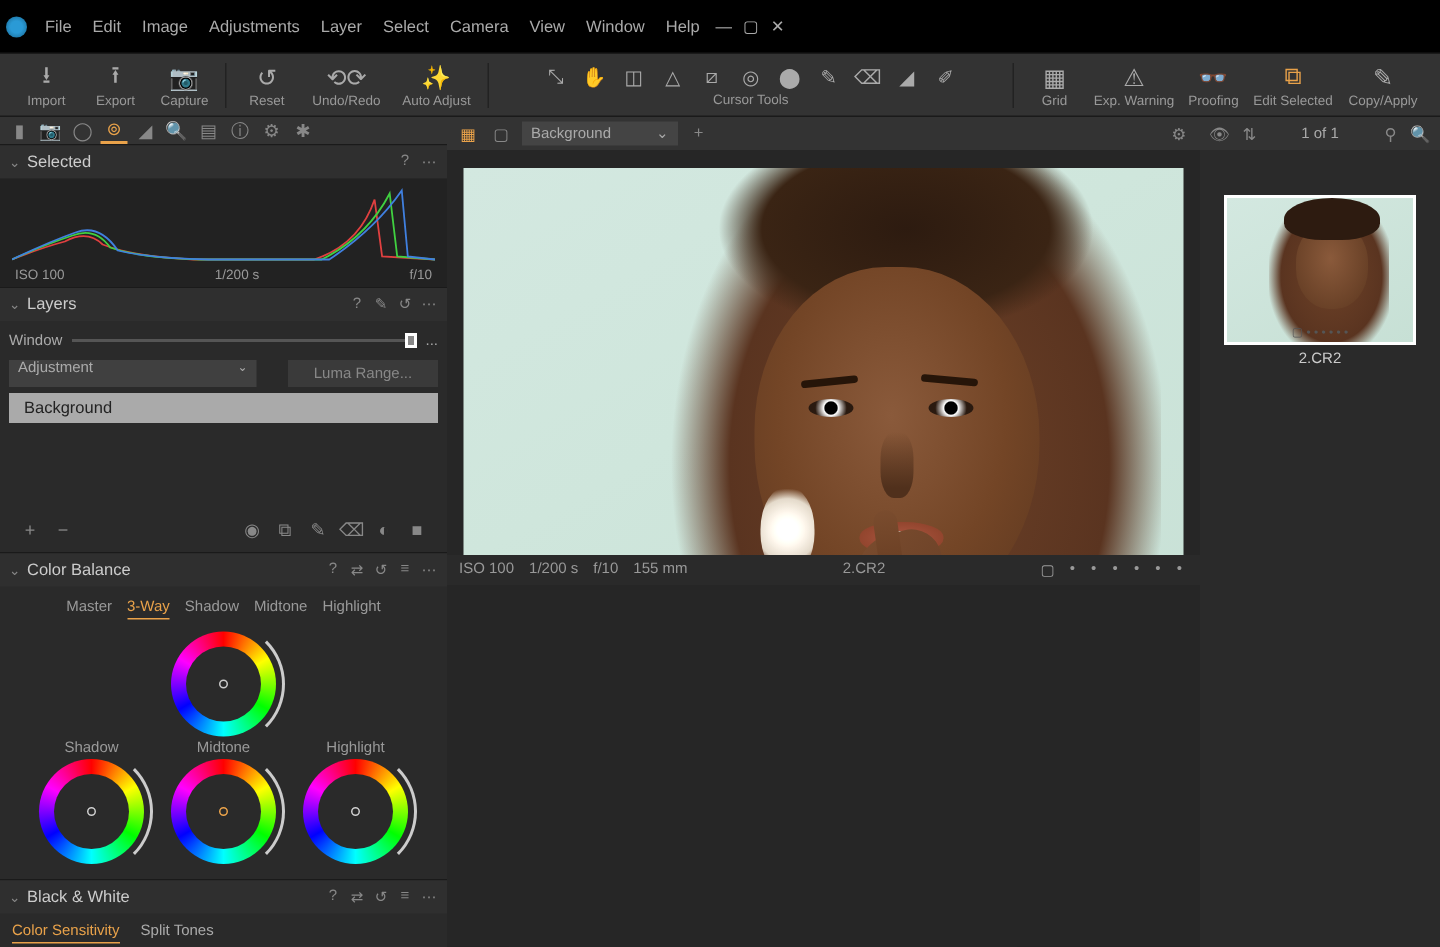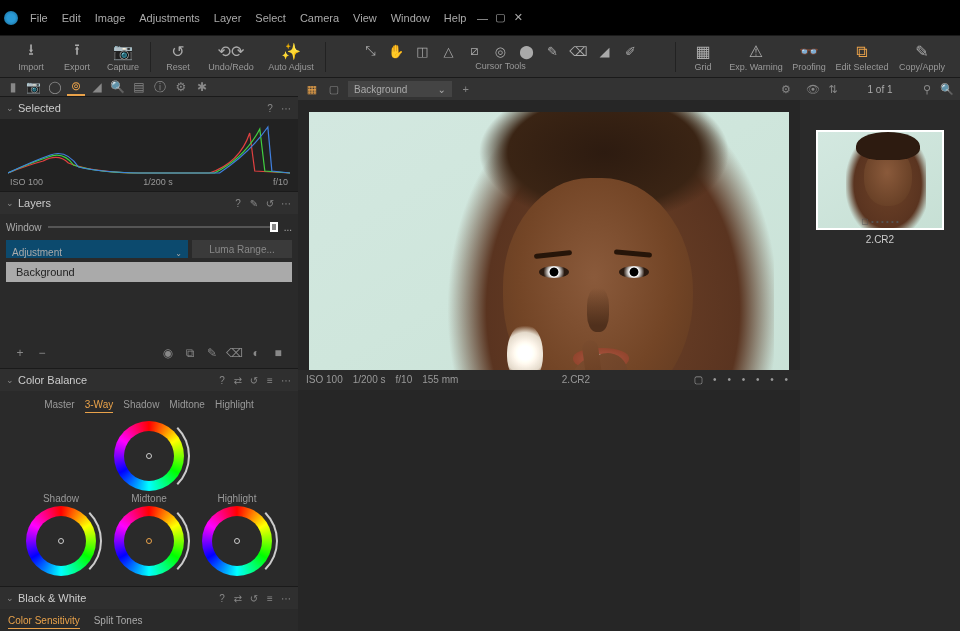--- a/index.html
+++ b/index.html
@@ -31,23 +31,23 @@
 .phead .picons { display: flex; gap: 4px; }
 .phead .pic { width: 12px; text-align: center; font-size: 10px; cursor: pointer; color: #888; }
 .histbody { height: 72px; padding: 4px 8px; background: #222; position: relative; }
 .histbody svg { width: 100%; height: 52px; }
 .histinfo { display: flex; justify-content: space-between; font-size: 9px; color: #999; padding: 0 2px; }
 .layerbody { padding: 4px 6px; background: #2a2a2a; }
 .oprow { display: flex; align-items: center; gap: 6px; font-size: 10px; height: 18px; margin-bottom: 4px; }
 .oprow .slider { flex: 1; height: 2px; background: #555; position: relative; }
 .oprow .slider .thumb { position: absolute; right: 0; top: -4px; width: 8px; height: 10px; background: #888; }
 .layerctl { display: flex; gap: 4px; margin-bottom: 4px; }
-.layerctl .sel { flex: 1; height: 18px; background: #0c4a6e; display: flex; align-items: flex-end; padding: 0 6px; font-size: 10px; }
+.layerctl .sel { flex: 1; height: 18px; background: #404040; display: flex; align-items: flex-start; padding: 0 6px; font-size: 10px; }
 .layerctl .sel .dd{margin-left:auto;font-size:8px;}
-.layerctl .luma { width: 100px; height: 18px; background: #3a3a3a; display: flex; align-items: center; justify-content: center; font-size: 10px; color:#888;}
+.layerctl .luma { width: 100px; height: 18px; background: #3a3a3a; display: flex; align-items: center; justify-content: center; font-size: 10px; color:#888;margin-left:17px;}
 .layerlist { background: #aaa; color: #222; padding: 4px 10px; font-size: 11px; }
 .layerfoot { display: flex; align-items: center; padding: 4px 6px; gap: 6px; }
 .layerfoot .sp { flex: 1; }
 .layerfoot .fi { width: 16px; text-align: center; font-size: 12px; color: #888; }
 .cbbody { padding: 4px 8px 10px; }
 .cbtabs { display: flex; gap: 10px; justify-content: center; font-size: 10px; margin: 4px 0 8px; }
 .cbtabs .ct { color: #999; cursor: pointer; padding-bottom: 2px; }
 .cbtabs .ct.active { color: #e9a24a; border-bottom: 1px solid #e9a24a; }
 .wheels { display: flex; flex-direction: column; align-items: center; gap: 2px;}
 .wheel { width: 70px; height: 70px; position: relative; }

